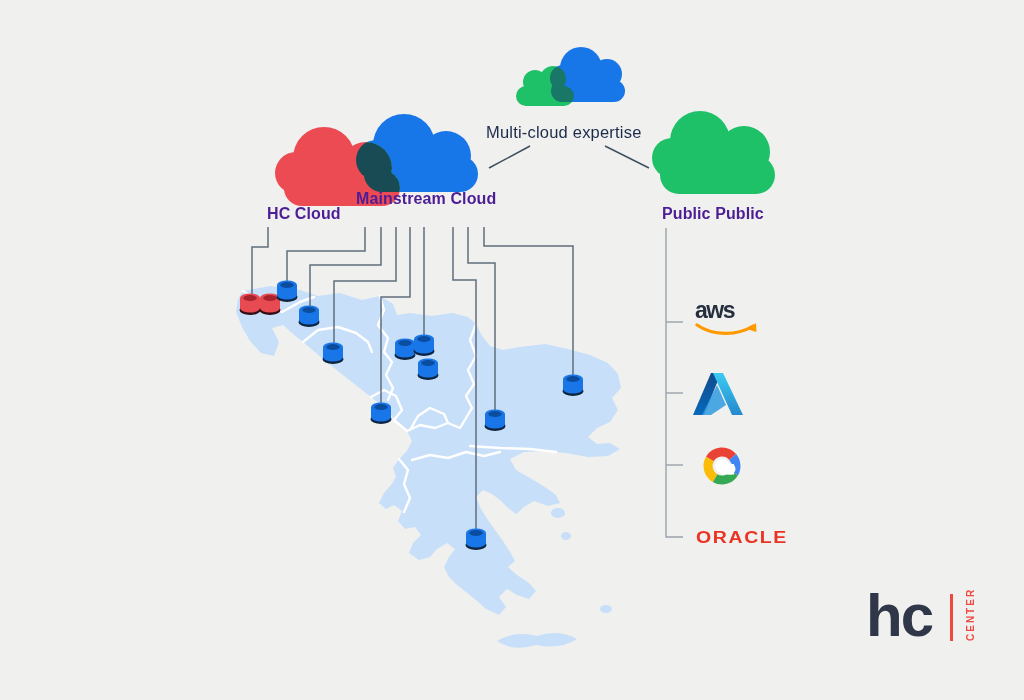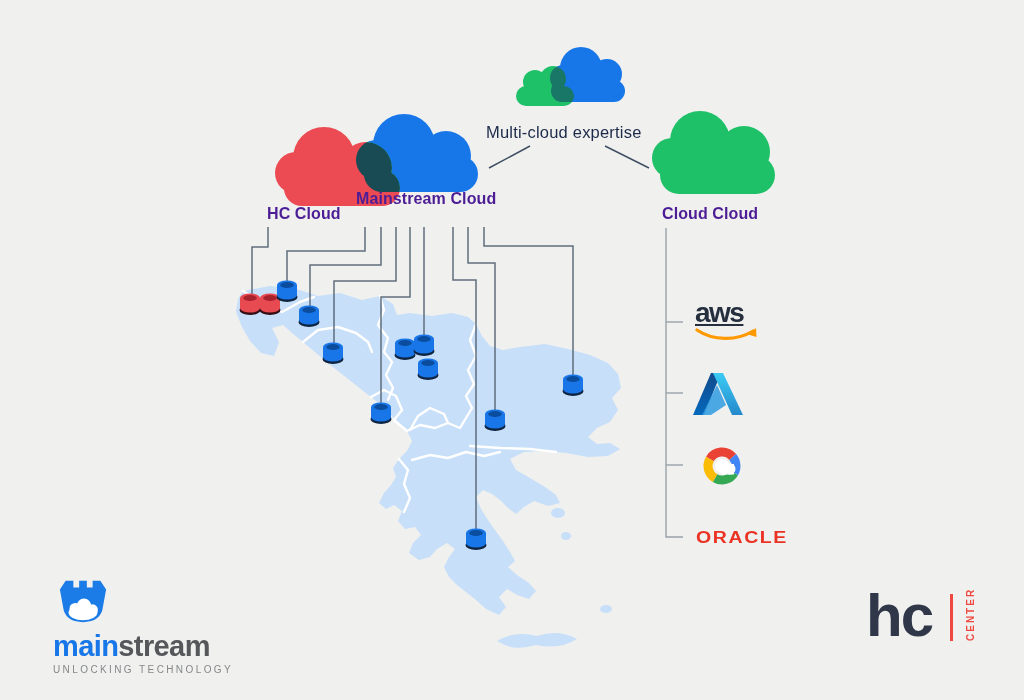--- a/index.html
+++ b/index.html
@@ -13,21 +13,21 @@
   .lbl{
     position:absolute;font-weight:bold;color:#4c1d95;font-size:16px;
     letter-spacing:.1px;white-space:nowrap;
   }
   .title{
     position:absolute;left:486px;top:123px;font-weight:normal;color:#1C2B4A;
     font-size:16.5px;white-space:nowrap;letter-spacing:.2px;
   }
   
   .aws{position:absolute;left:695px;top:300px;width:66px;text-align:left;}
-  .aws .word{font-weight:bold;font-size:28px;line-height:.95;color:#252F3E;letter-spacing:-1.5px;text-decoration:underline;}
+  .aws .word{font-weight:bold;font-size:23px;line-height:.95;color:#252F3E;letter-spacing:-1.5px;}
   .azure{position:absolute;left:693px;top:369px;}
   .gcloud{position:absolute;left:694px;top:440px;}
   .oracle{position:absolute;left:696px;top:526px;font-weight:bold;font-size:19.5px;
     color:#EB3324;letter-spacing:1.6px;white-space:nowrap;transform:scaleY(.88);}
   
   .ms{position:absolute;left:53px;top:574px;width:146px;text-align:center;}
   .ms .word{font-size:29px;font-weight:bold;letter-spacing:-.6px;line-height:1;margin-top:6px;}
   .ms .p1{color:#1877E8;}
   .ms .p2{color:#55575A;}
   .ms .tag{font-size:10px;color:#85878A;letter-spacing:2.4px;margin-top:3px;white-space:nowrap;}
@@ -173,21 +173,21 @@
       <rect x="660" y="156" width="115" height="38" rx="19"></rect>
       <circle cx="700" cy="141" r="30"></circle>
       <circle cx="672" cy="158" r="20"></circle>
       <circle cx="744" cy="152" r="26"></circle>
     </g>
   </svg>
 
   <div class="title">Multi-cloud expertise</div>
   <div class="lbl" style="left:267px;top:205px">HC Cloud</div>
   <div class="lbl" style="left:356px;top:190px">Mainstream Cloud</div>
-  <div class="lbl" style="left:662px;top:205px">Cloud Cloud</div>
+  <div class="lbl" style="left:662px;top:205px">Public Public</div>
 
   <div class="aws">
     <div class="word">aws</div>
     <svg width="62" height="16" viewBox="0 0 62 16">
       <path d="M2,3 C18,14 42,14 58,4" stroke="#FF9900" stroke-width="3.2" fill="none" stroke-linecap="round"></path>
       <path d="M61,1 L61.5,10 L53,7.5 Z" fill="#FF9900"></path>
     </svg>
   </div>
 
   <svg class="azure" width="50" height="50" viewBox="0 0 50 46">
@@ -203,34 +203,20 @@
     <path d="M21,35.1 A14,14 0 0 1 15.9,16" stroke="#FBBC05" stroke-width="9" fill="none"></path>
     <circle cx="28" cy="23" r="7" fill="#FFFFFF"></circle>
     <circle cx="36" cy="26" r="5.5" fill="#FFFFFF"></circle>
     <rect x="27" y="21" width="13" height="10.5" fill="#FFFFFF"></rect>
   </svg>
 
   <div class="oracle">
     <span>ORACLE</span>
   </div>
 
-  <div class="ms">
-    <svg width="60" height="52" viewBox="0 0 60 54">
-      <path fill="#1B7CE8" d="M6,16 L12,7 L20,7 L20,14 L26,14 L26,7 L34,7 L34,14 L40,14 L40,7 L48,7 L54,16
-               L50,38 Q46,50 30,50 Q14,50 10,38 Z"></path>
-      <ellipse cx="30" cy="40" rx="15" ry="8" fill="#FFFFFF"></ellipse>
-      <circle cx="22" cy="36" r="6" fill="#FFFFFF"></circle>
-      <circle cx="31" cy="33" r="7.5" fill="#FFFFFF"></circle>
-      <circle cx="40" cy="37" r="5.5" fill="#FFFFFF"></circle>
-    </svg>
-    <div class="word">
-      <span class="p1">main</span><span class="p2">stream</span>
-    </div>
-    <div class="tag">UNLOCKING TECHNOLOGY</div>
-  </div>
 
   <div class="hcc">
     <div class="word">hc</div>
     <div class="bar"></div>
     <div class="vert">CENTER</div>
   </div>
 
 </div>
 
 </body></html>

